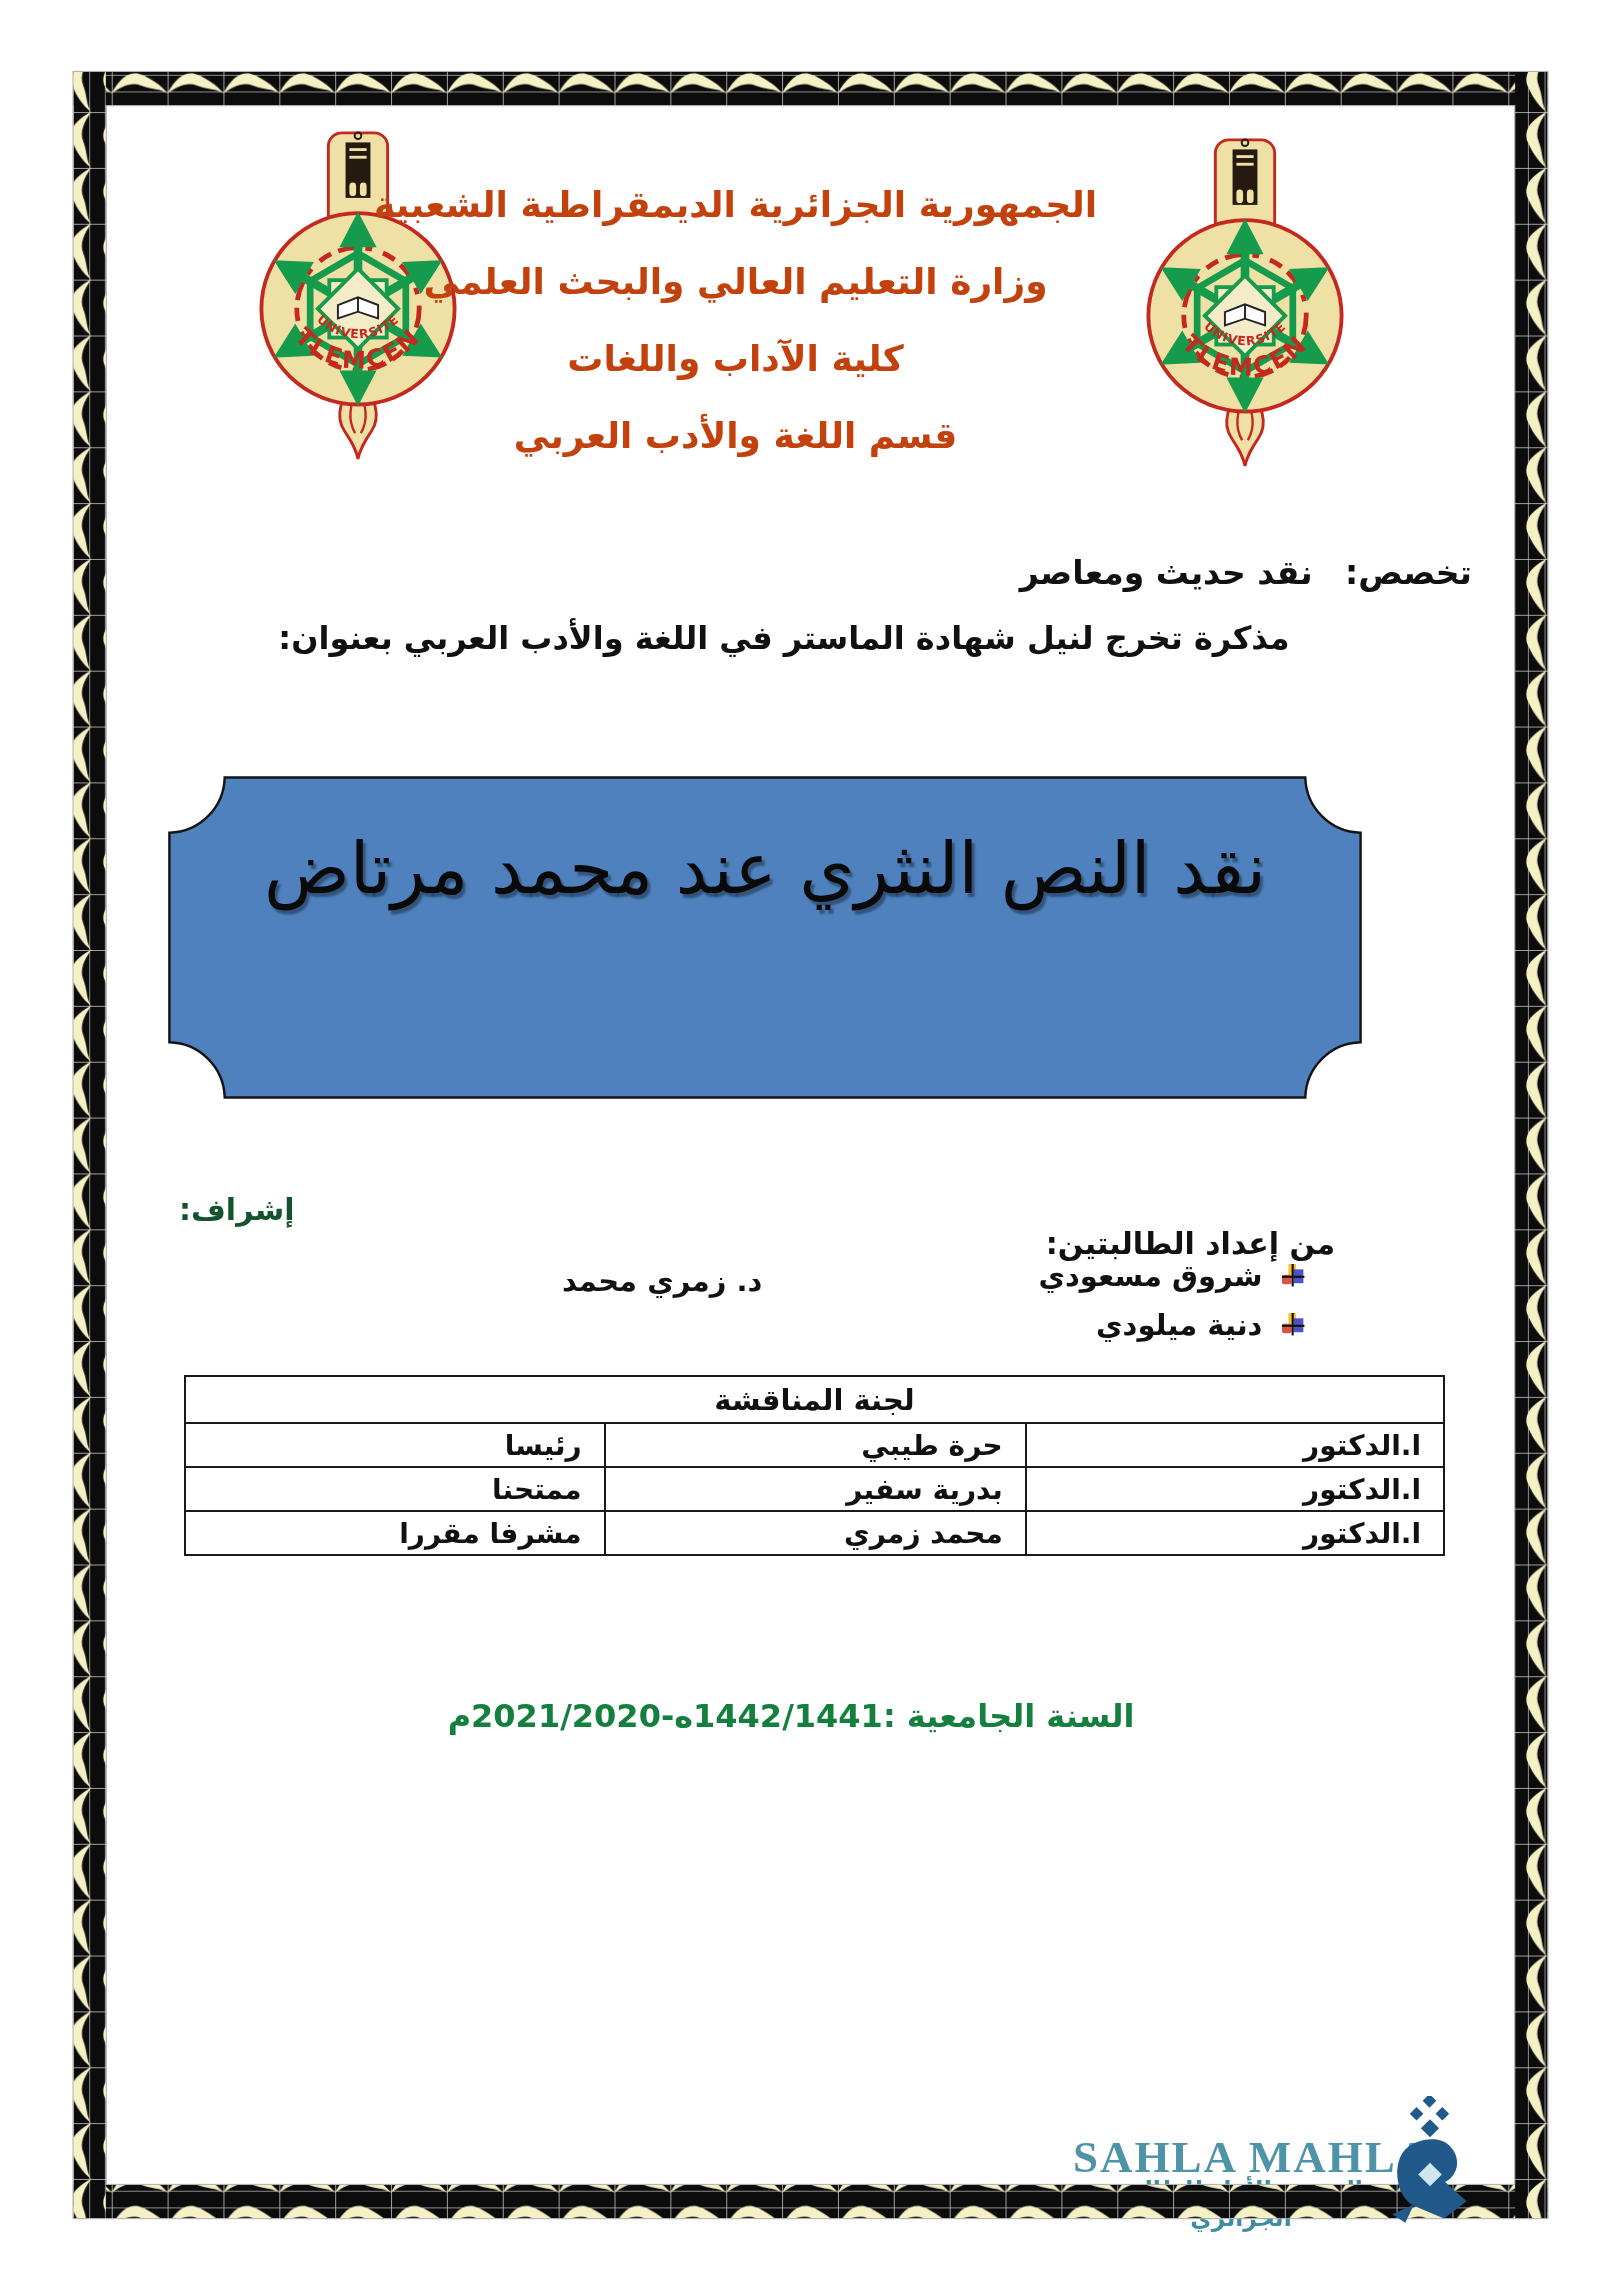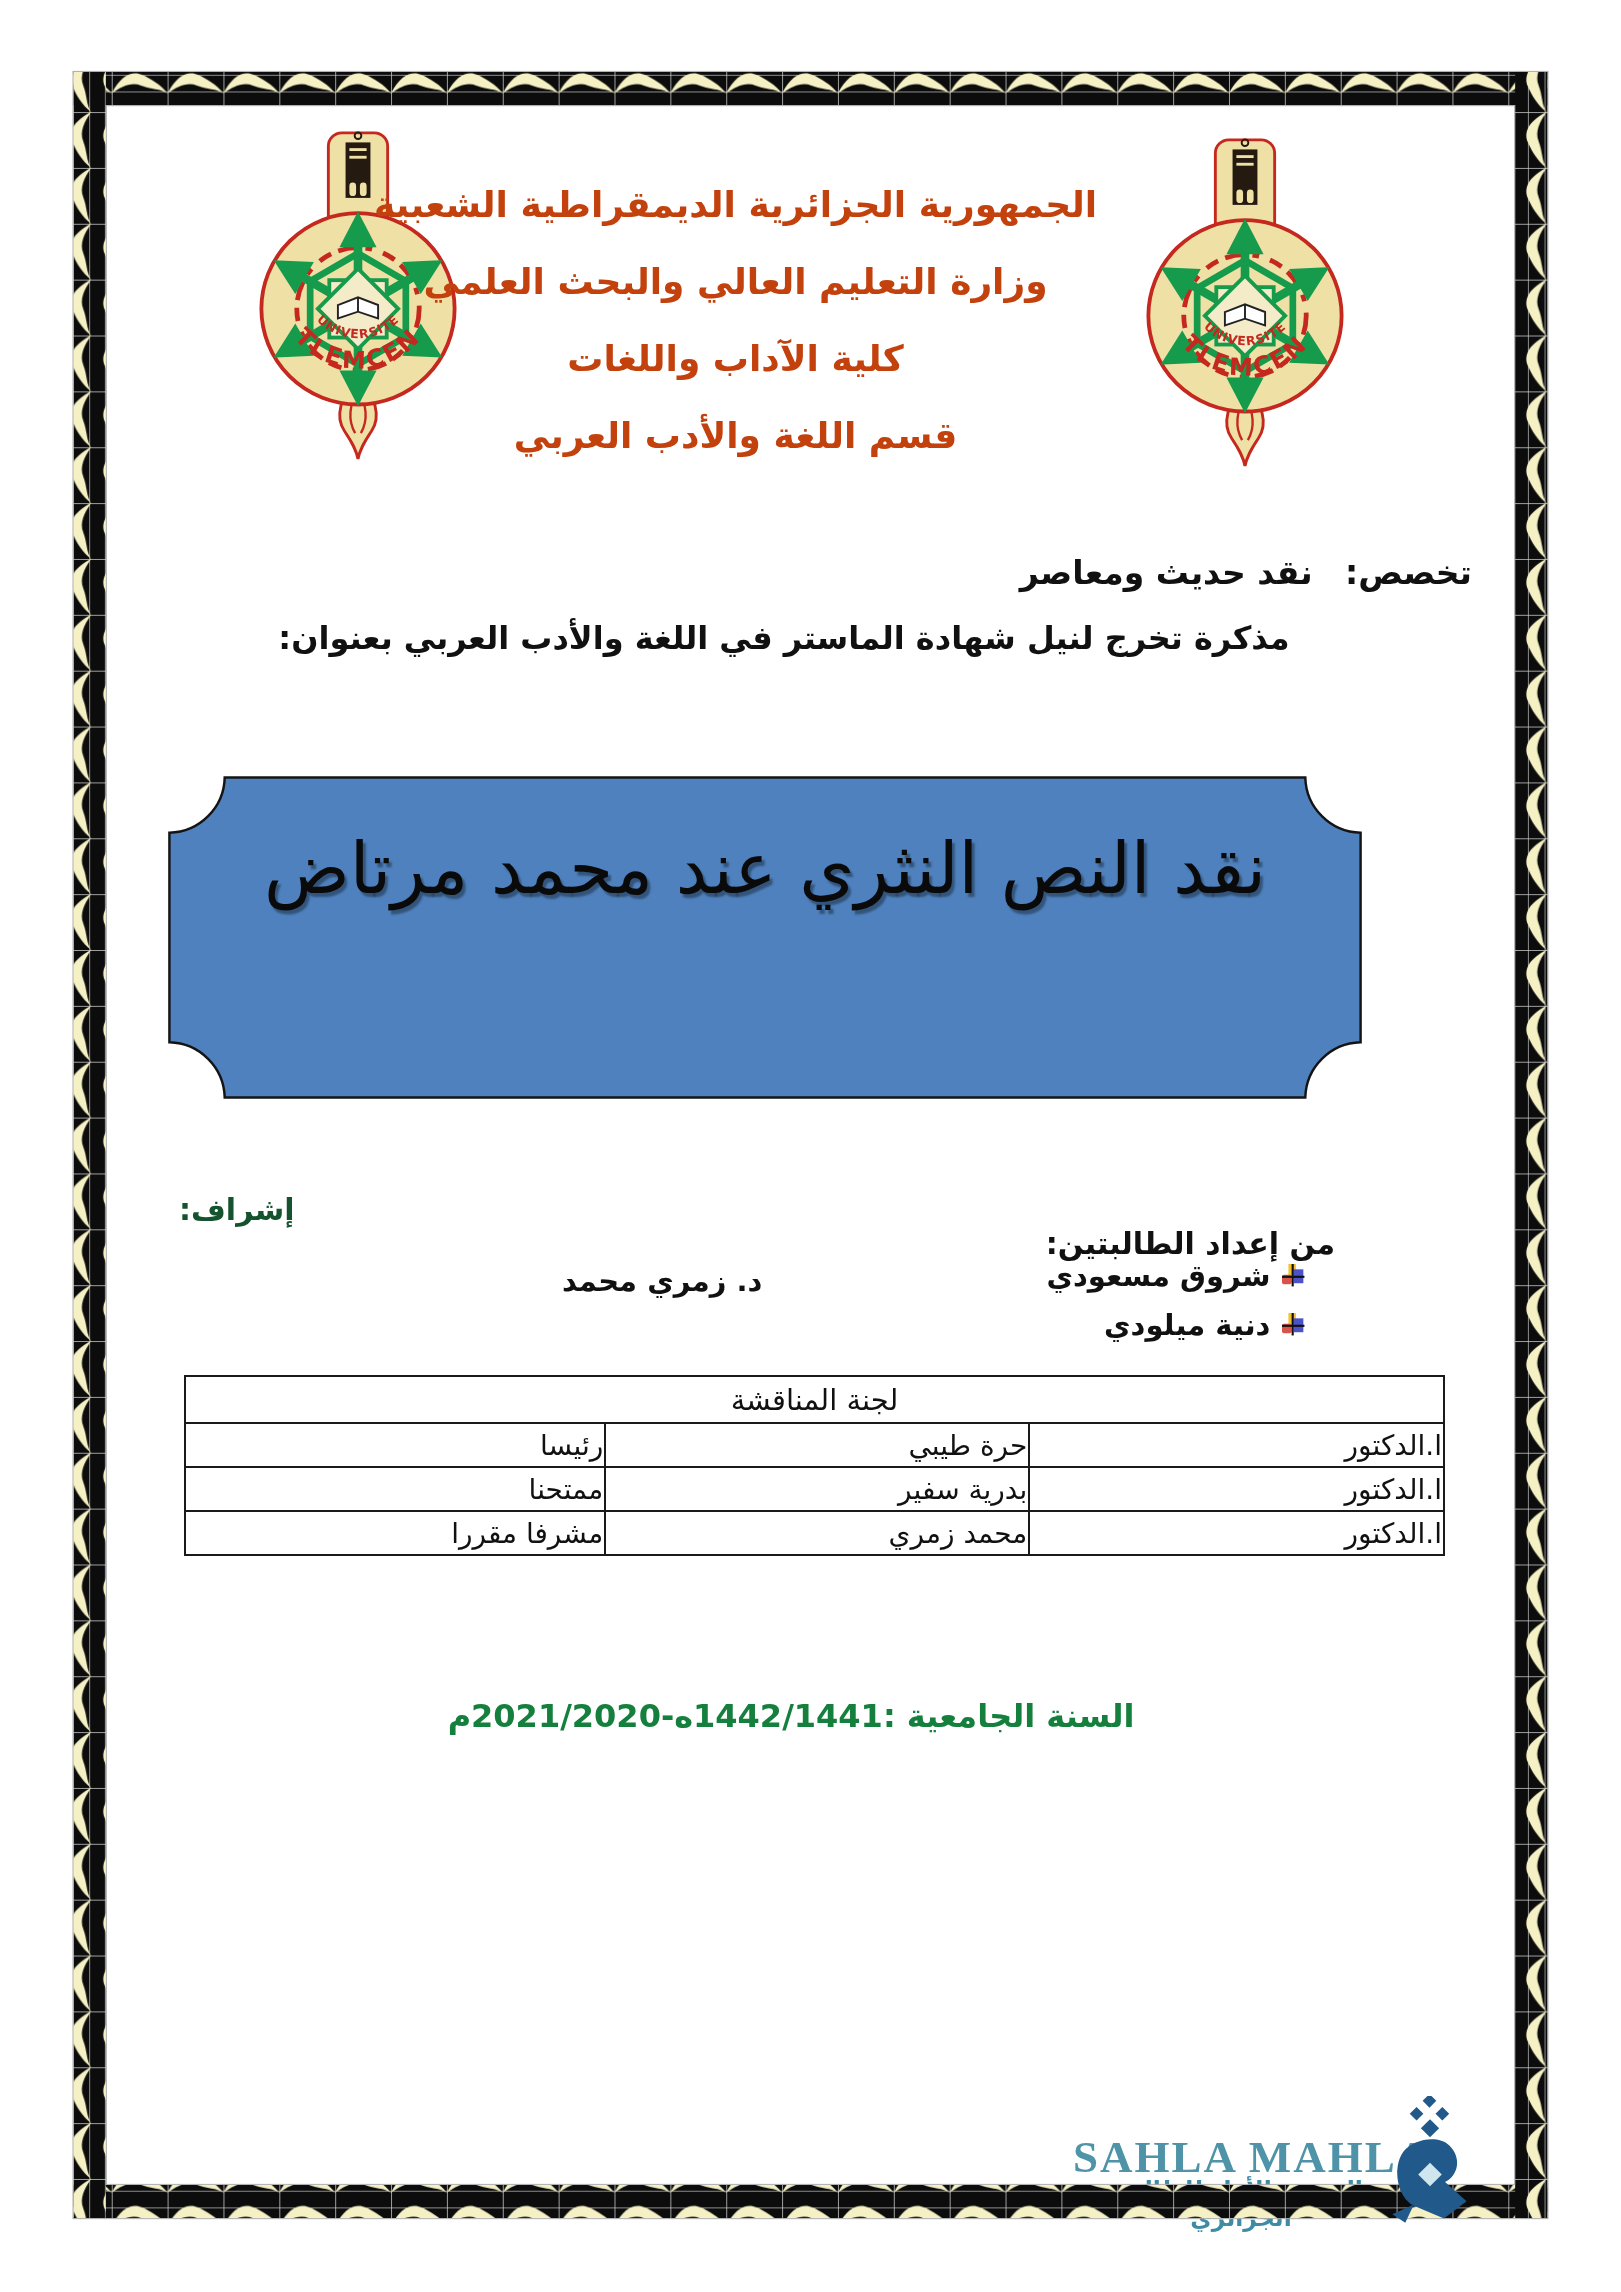--- a/index.html
+++ b/index.html
@@ -31,31 +31,31 @@
   .plaque-title {
     position:absolute; left:0; top:51px; width:100%; text-align:center; direction:rtl;
     font-size:71px; font-weight:normal; color:#0a0a0a; white-space:nowrap;
     text-shadow:2.9px 3.9px 2px rgba(0,0,0,0.35);
   }
 
   .prepared    { position:absolute; top:1196px; right:286px; font-size:30px; font-weight:bold; direction:rtl; color:#111;margin-top:30px; }
   .supervision { position:absolute; top:1192px; left:179px;  font-size:30px; font-weight:bold; direction:rtl; color:#14532d; }
 
   .students { position:absolute; top:1251px; right:316px; direction:rtl; }
-  .student  { display:flex; align-items:center; gap:11px; height:49px; font-size:29px; font-weight:bold; color:#111; }
+  .student  { display:flex; align-items:center; gap:19px; height:49px; font-size:29px; font-weight:bold; color:#111; }
   .student .bullet { flex:0 0 auto; width:23.5px; height:23.5px; }
 
   .supervisor { position:absolute; top:1264px; left:562px; width:235px; text-align:left;
                 font-size:29px; font-weight:bold; direction:rtl; color:#111; }
 
   
   .committee { position:absolute; left:184px; top:1375px; width:1261px; border-collapse:collapse;
                direction:rtl; z-index:6; }
-  .committee td { border:2.9px solid #1a1a1a; font-size:28px; font-weight:normal; color:#111;
-                  text-align:right; padding:0 1px; vertical-align:middle; background:#fff; }
+  .committee td { border:2.9px solid #1a1a1a; font-size:28px; font-weight:bold; color:#111;
+                  text-align:right; padding:0 22px; vertical-align:middle; background:#fff; }
   .committee td.c-head { text-align:center; font-size:29px; height:45px; }
   .committee tr.r { height:44px; }
 
   .year { position:absolute; top:1697px; left:0; width:1582px; text-align:center;
           font-size:32px; font-weight:bold; direction:rtl; color:#15803d; }
 
   
   .wm-brand { position:absolute; left:1073px; top:2131px; z-index:60;
               font-family:"Liberation Serif", serif; font-weight:bold; font-size:45px;
               letter-spacing:2px; color:#4E93A7; }

